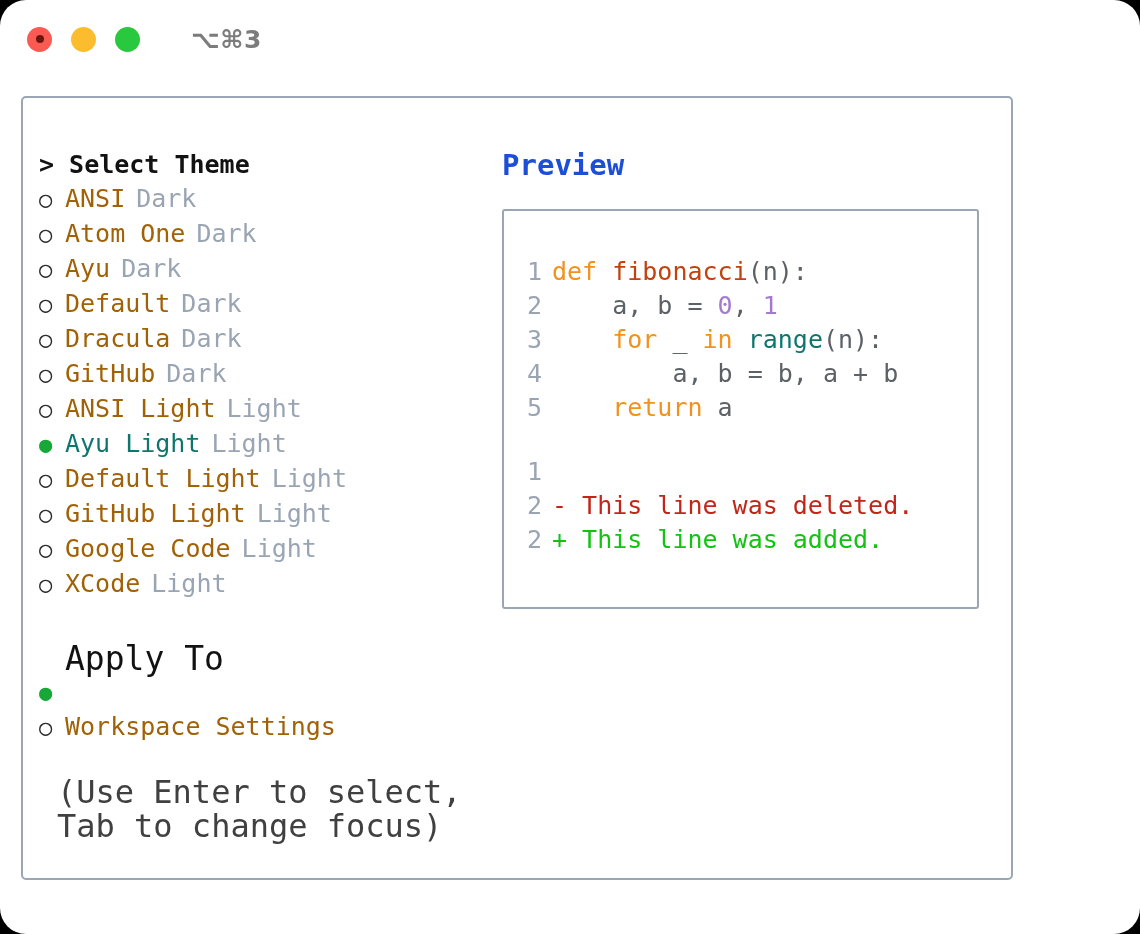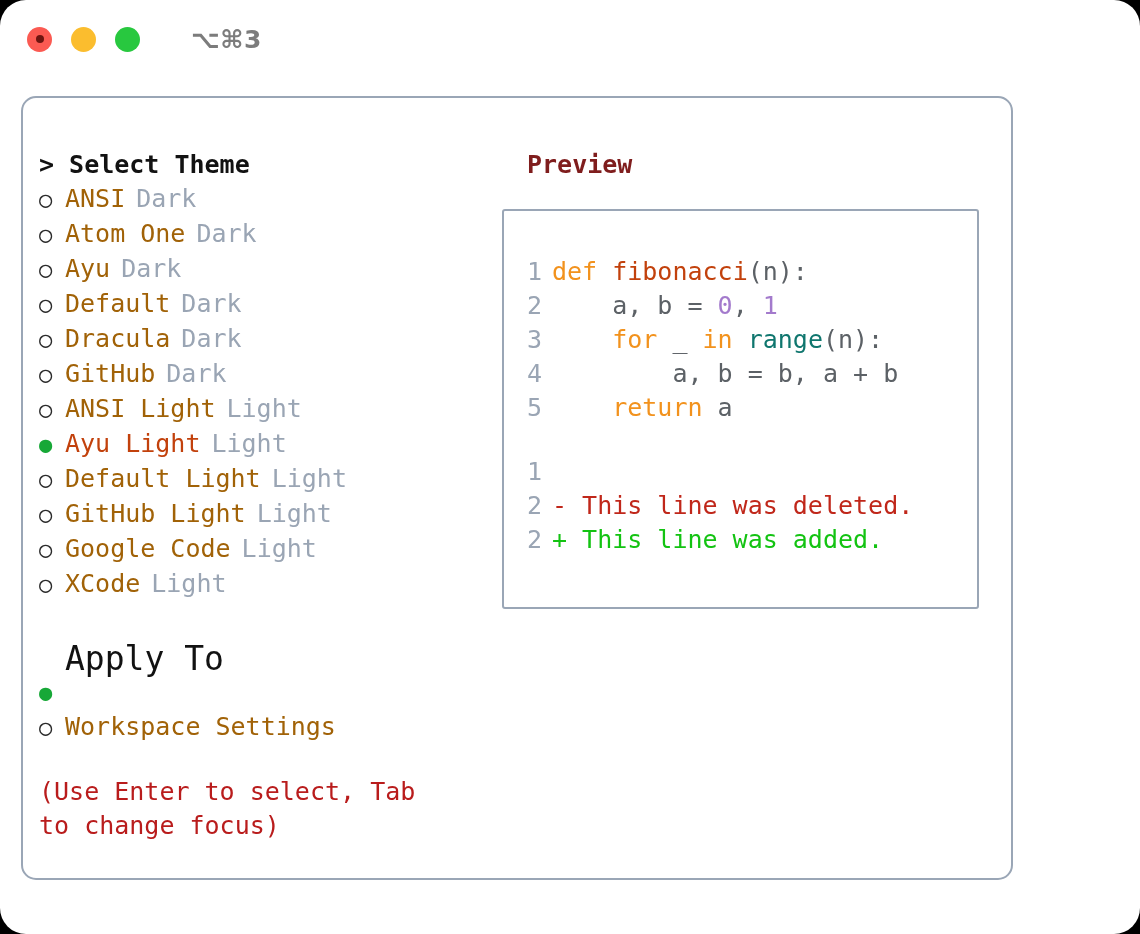--- a/index.html
+++ b/index.html
@@ -72,21 +72,21 @@
   }
 
   
   .panel {
     position: absolute;
     left: 21px;
     top: 96px;
     width: 992px;
     height: 784px;
     border: 2px solid #9aa6b6;
-    border-radius: 15px;
+    border-radius: 5px;
     box-sizing: border-box;
     background: #ffffff;
   }
 
   
   .left-col {
     position: absolute;
     left: 16px;
     top: 50px;
     width: 440px;
@@ -109,59 +109,59 @@
     white-space: pre;
   }
   .bullet {
     width: 26px;
     flex: 0 0 26px;
     font-size: 22px;
     color: #2b2b2b;
     line-height: 34px;
   }
   .bullet.sel { color: #17a837; }
-  .opt-row.sel .opt-label { color: #c2410c; }
+  .opt-row.sel .opt-label { color: #0f766e; }
   .opt-label { color: #a16207; }
   .opt-tag {
     color: #9aa5b4;
     margin-left: 11px;
   }
 
   .spacer-lg { height: 40px; }
   .spacer-sm { height: 30px; }
 
   .apply-heading {
     font-size: 33px;
     color: #121212;
     line-height: 34px;
     padding-left: 26px;
     white-space: pre;
   }
 
   .hint {
-    font-size: 25px;
-    line-height: 34px;
-    color: #b91c1c;
+    font-size: 32px;
+    line-height: 34px;
+    color: #404040;
     width: 420px;
     white-space: pre-wrap;
+    margin-left: 18px;
   }
 
   
   .right-col {
     position: absolute;
     left: 479px;
     top: 50px;
     width: 490px;
   }
   .preview-title {
-    font-size: 25px;
+    font-size: 29px;
     font-weight: bold;
-    color: #7f1d1d;
-    line-height: 34px;
-    margin-left: 25px;
+    color: #1d4ed8;
+    line-height: 34px;
   }
   .code-box {
     margin-top: 27px;
     width: 477px;
     height: 400px;
     border: 2px solid #9aa6b6;
     border-radius: 3px;
     box-sizing: border-box;
     background: #ffffff;
     padding: 44px 0 0 0;

